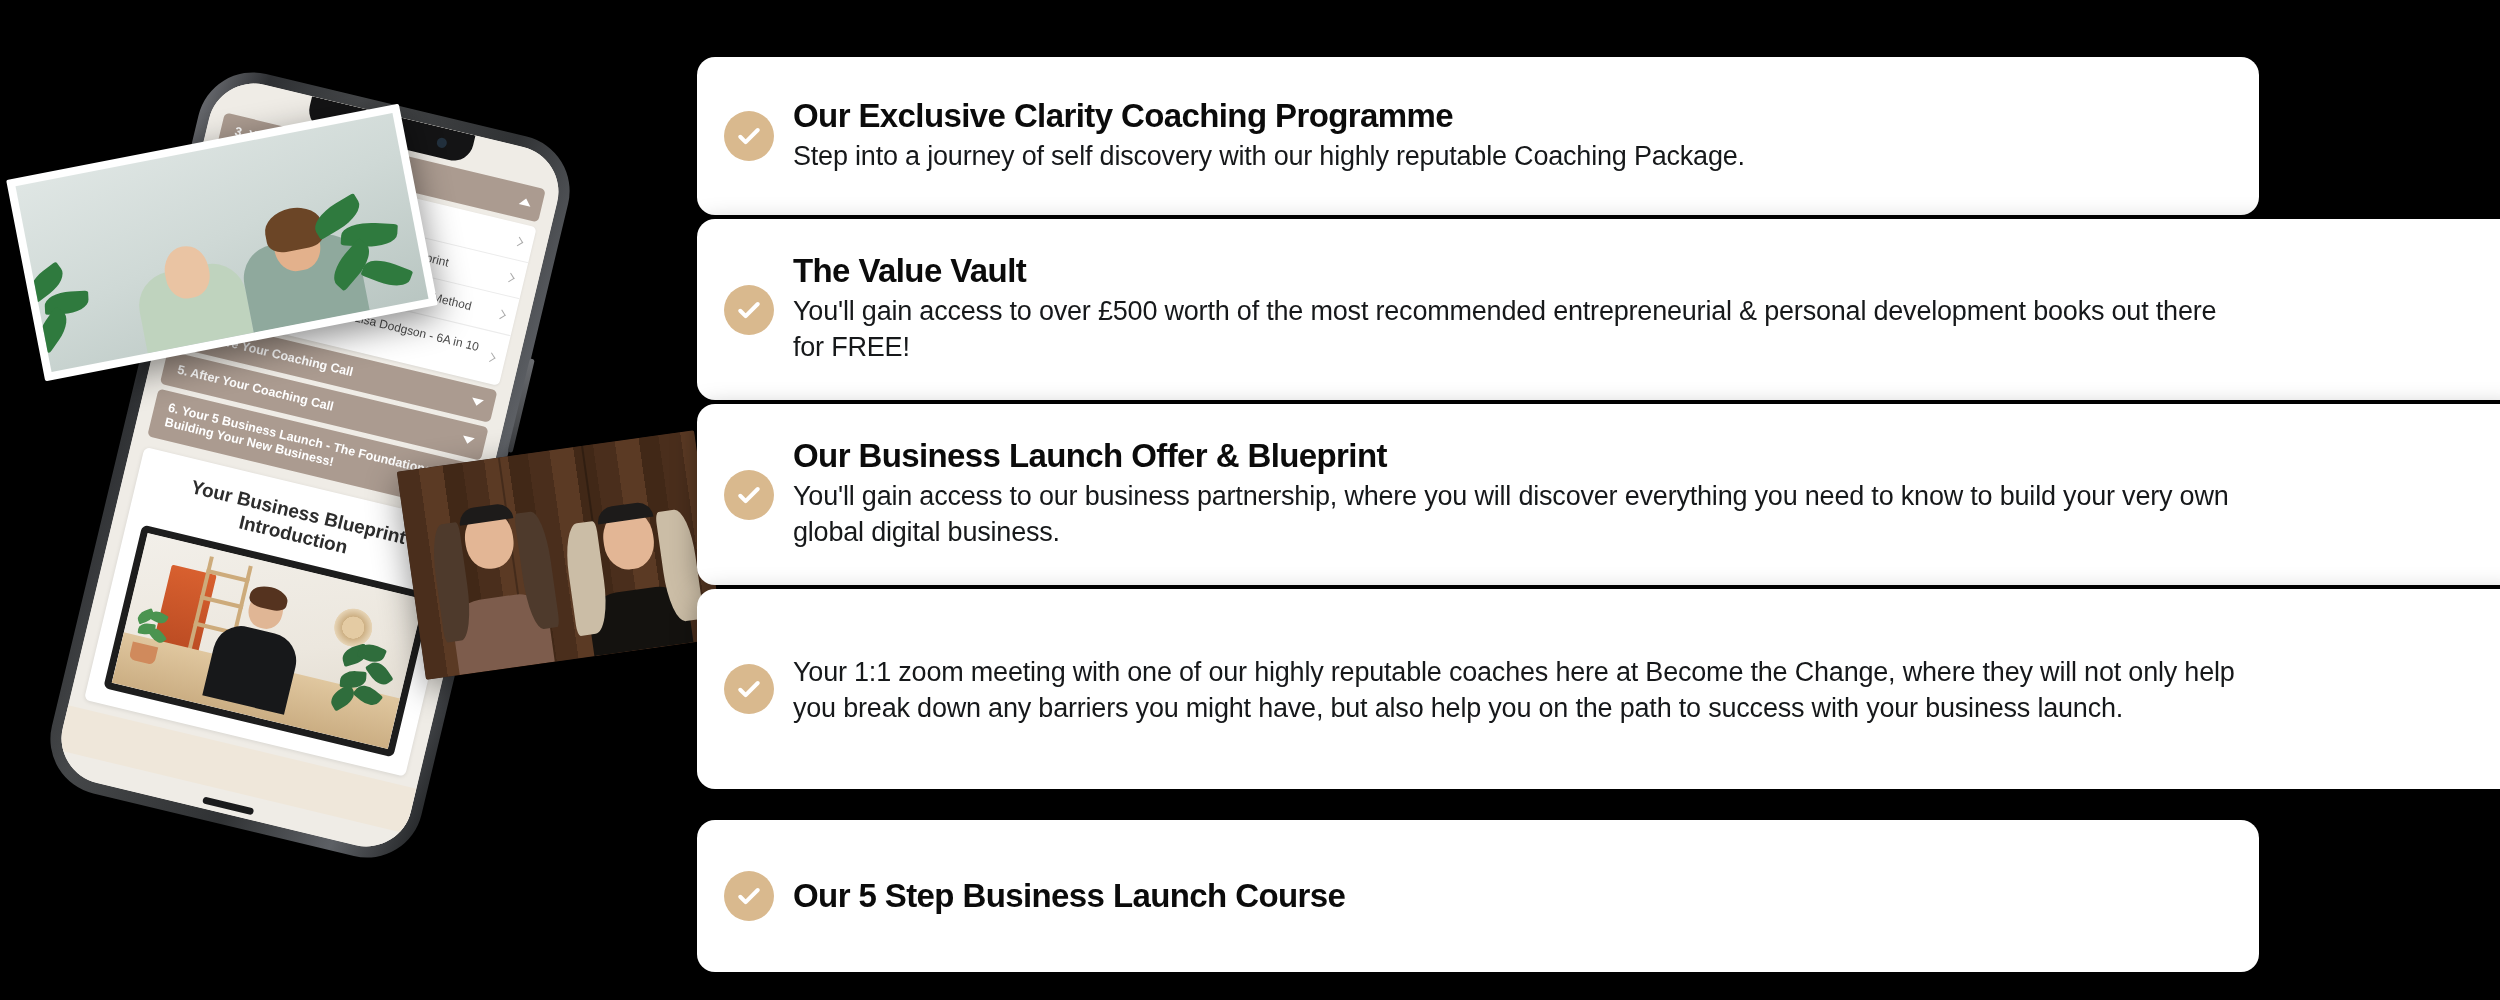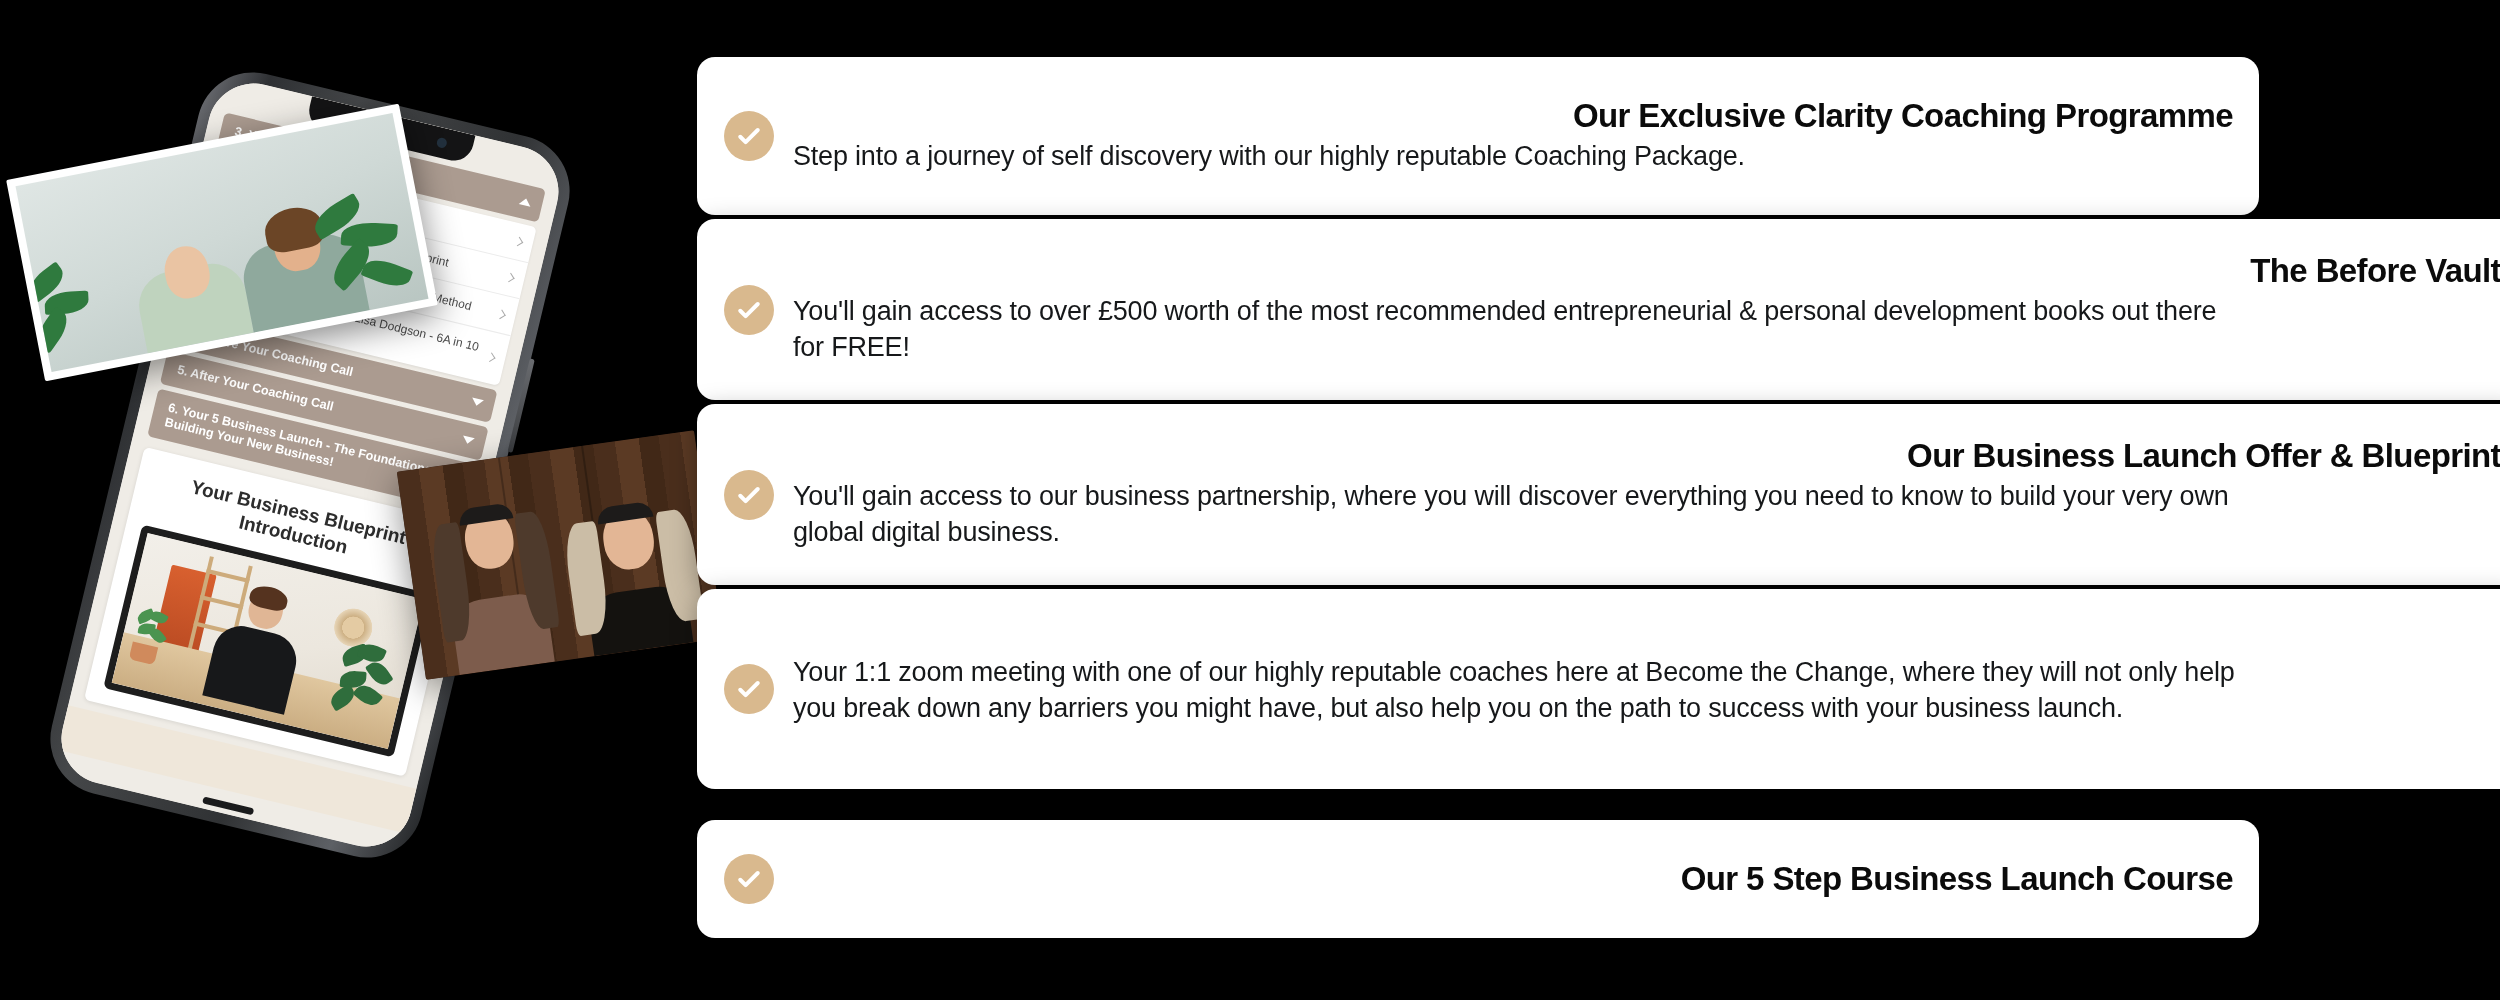--- a/index.html
+++ b/index.html
@@ -55,40 +55,39 @@
   .check-badge svg { width: 30px; height: 30px; display: block; }
 
   .card-title {
     font-family: "Liberation Sans", sans-serif;
     font-weight: 700;
     font-size: 33px;
     line-height: 1.12;
     letter-spacing: -0.6px;
     color: #0b0b0b;
     white-space: nowrap;
-    text-align: right;
   }
 
   .card-body {
     font-family: "Liberation Sans", sans-serif;
     font-weight: 400;
     font-size: 27px;
     line-height: 1.33;
     letter-spacing: -0.2px;
     color: #16181a;
     margin-top: 4px;
     max-width: 1460px;
   }
 
   
   #card-1 { left: 697px; top: 57px;  width: 1562px; height: 158px; }
   #card-2 { left: 697px; top: 219px; width: 1830px; height: 181px; }
   #card-3 { left: 697px; top: 404px; width: 1830px; height: 181px; }
   #card-4 { left: 697px; top: 589px; width: 1830px; height: 200px; }
-  #card-5 { left: 697px; top: 820px; width: 1562px; height: 118px; }
+  #card-5 { left: 697px; top: 820px; width: 1562px; height: 152px; }
 
   #card-1 .card-inner,
   #card-5 .card-inner { padding-top: 10px; padding-bottom: 10px; }
 
   
   .device-layer {
     position: absolute;
     left: 0; top: 0;
     width: 760px; height: 1000px;
   }
@@ -467,21 +466,21 @@
       </div>
     </div>
 
     <div class="feature-card" id="card-2">
       <div class="card-inner">
         <div class="check-badge">
           <svg viewBox="0 0 24 24" aria-hidden="true">
               <path d="M5 12.6l4.3 4.3L19 7.2" fill="none" stroke="#ffffff" stroke-width="3.2" stroke-linecap="round" stroke-linejoin="round"></path>
             </svg>
         </div>
-        <div class="card-title">The Before Vault</div>
+        <div class="card-title">The Value Vault</div>
         <div class="card-body">You'll gain access to over £500 worth of the most recommended entrepreneurial &amp; personal development books out there for FREE!</div>
       </div>
     </div>
 
     <div class="feature-card" id="card-3">
       <div class="card-inner">
         <div class="check-badge">
           <svg viewBox="0 0 24 24" aria-hidden="true">
               <path d="M5 12.6l4.3 4.3L19 7.2" fill="none" stroke="#ffffff" stroke-width="3.2" stroke-linecap="round" stroke-linejoin="round"></path>
             </svg>

